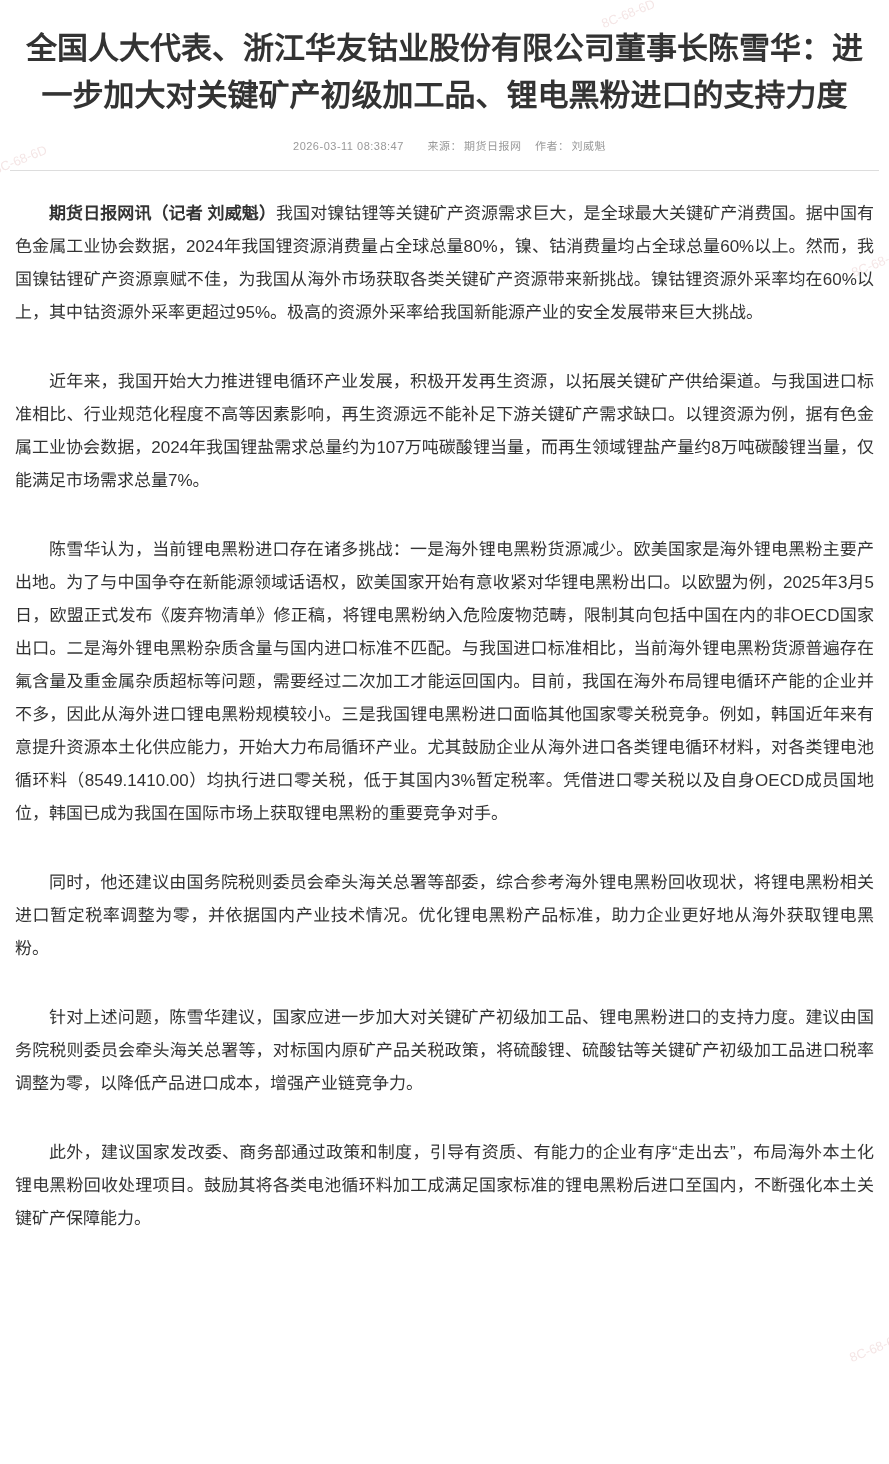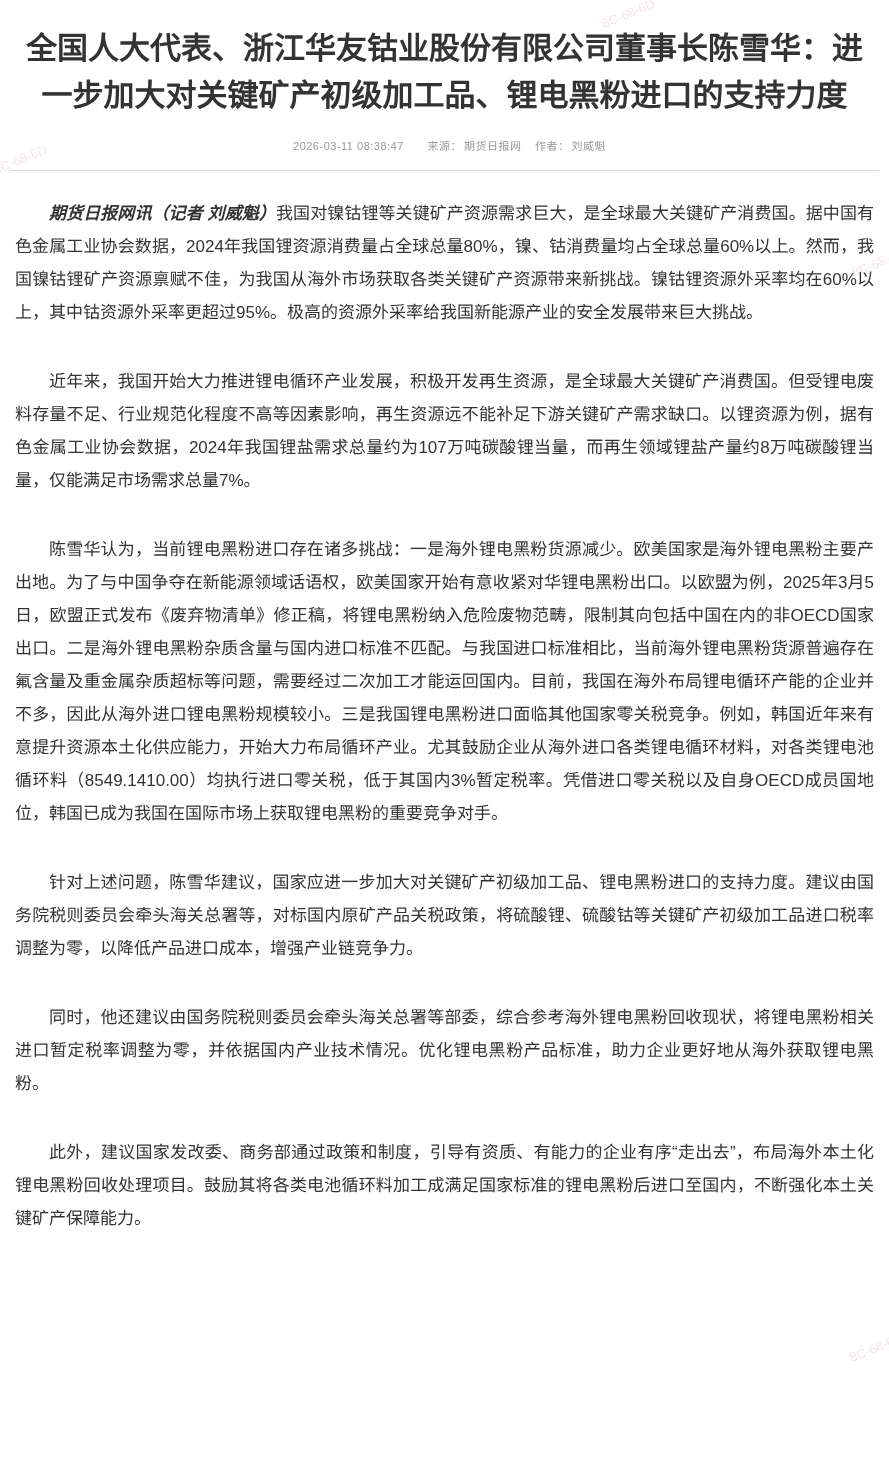--- a/index.html
+++ b/index.html
@@ -43,21 +43,21 @@
     font-size: 17px;
     line-height: 33px;
     color: #333333;
     text-align: justify;
   }
   .article-body p {
     margin: 0 0 36px;
     text-indent: 2em;
   }
   .article-body p:last-child { margin-bottom: 24px; }
-  .lead { font-weight: bold; font-style: italic; }
+  .lead { font-weight: bold; }
   .watermark {
     position: absolute;
     color: rgba(216, 160, 160, 0.28);
     font-size: 13px;
     transform: rotate(-22deg);
     pointer-events: none;
     white-space: nowrap;
   }
   .wm-1 { top: 6px;   left: 600px; }
   .wm-2 { top: 152px; left: -8px; }
@@ -79,20 +79,20 @@
   <div class="article-meta">
     <span class="seg">2026-03-11 08:38:47</span>
     <span class="seg-tight">来源：</span><span>期货日报网</span>
     <span class="seg-tight">作者：</span><span>刘威魁</span>
   </div>
 
   <hr class="divider">
 
   <div class="article-body">
     <p><strong class="lead">期货日报网讯（记者 刘威魁）</strong><span>我国对镍钴锂等关键矿产资源需求巨大，是全球最大关键矿产消费国。据中国有色金属工业协会数据，2024年我国锂资源消费量占全球总量80%，镍、钴消费量均占全球总量60%以上。然而，我国镍钴锂矿产资源禀赋不佳，为我国从海外市场获取各类关键矿产资源带来新挑战。镍钴锂资源外采率均在60%以上，其中钴资源外采率更超过95%。极高的资源外采率给我国新能源产业的安全发展带来巨大挑战。</span></p>
-    <p>近年来，我国开始大力推进锂电循环产业发展，积极开发再生资源，是全球最大关键矿产消费国。但受锂电废料存量不足、行业规范化程度不高等因素影响，再生资源远不能补足下游关键矿产需求缺口。以锂资源为例，据有色金属工业协会数据，2024年我国锂盐需求总量约为107万吨碳酸锂当量，而再生领域锂盐产量约8万吨碳酸锂当量，仅能满足市场需求总量7%。</p>
+    <p>近年来，我国开始大力推进锂电循环产业发展，积极开发再生资源，以拓展关键矿产供给渠道。与我国进口标准相比、行业规范化程度不高等因素影响，再生资源远不能补足下游关键矿产需求缺口。以锂资源为例，据有色金属工业协会数据，2024年我国锂盐需求总量约为107万吨碳酸锂当量，而再生领域锂盐产量约8万吨碳酸锂当量，仅能满足市场需求总量7%。</p>
     <p>陈雪华认为，当前锂电黑粉进口存在诸多挑战：一是海外锂电黑粉货源减少。欧美国家是海外锂电黑粉主要产出地。为了与中国争夺在新能源领域话语权，欧美国家开始有意收紧对华锂电黑粉出口。以欧盟为例，2025年3月5日，欧盟正式发布《废弃物清单》修正稿，将锂电黑粉纳入危险废物范畴，限制其向包括中国在内的非OECD国家出口。二是海外锂电黑粉杂质含量与国内进口标准不匹配。与我国进口标准相比，当前海外锂电黑粉货源普遍存在氟含量及重金属杂质超标等问题，需要经过二次加工才能运回国内。目前，我国在海外布局锂电循环产能的企业并不多，因此从海外进口锂电黑粉规模较小。三是我国锂电黑粉进口面临其他国家零关税竞争。例如，韩国近年来有意提升资源本土化供应能力，开始大力布局循环产业。尤其鼓励企业从海外进口各类锂电循环材料，对各类锂电池循环料（8549.1410.00）均执行进口零关税，低于其国内3%暂定税率。凭借进口零关税以及自身OECD成员国地位，韩国已成为我国在国际市场上获取锂电黑粉的重要竞争对手。</p>
+    <p>同时，他还建议由国务院税则委员会牵头海关总署等部委，综合参考海外锂电黑粉回收现状，将锂电黑粉相关进口暂定税率调整为零，并依据国内产业技术情况。优化锂电黑粉产品标准，助力企业更好地从海外获取锂电黑粉。</p>
     <p>针对上述问题，陈雪华建议，国家应进一步加大对关键矿产初级加工品、锂电黑粉进口的支持力度。建议由国务院税则委员会牵头海关总署等，对标国内原矿产品关税政策，将硫酸锂、硫酸钴等关键矿产初级加工品进口税率调整为零，以降低产品进口成本，增强产业链竞争力。</p>
-    <p>同时，他还建议由国务院税则委员会牵头海关总署等部委，综合参考海外锂电黑粉回收现状，将锂电黑粉相关进口暂定税率调整为零，并依据国内产业技术情况。优化锂电黑粉产品标准，助力企业更好地从海外获取锂电黑粉。</p>
     <p>此外，建议国家发改委、商务部通过政策和制度，引导有资质、有能力的企业有序“走出去”，布局海外本土化锂电黑粉回收处理项目。鼓励其将各类电池循环料加工成满足国家标准的锂电黑粉后进口至国内，不断强化本土关键矿产保障能力。</p>
   </div>
 
 </div>
 
 </body></html>

